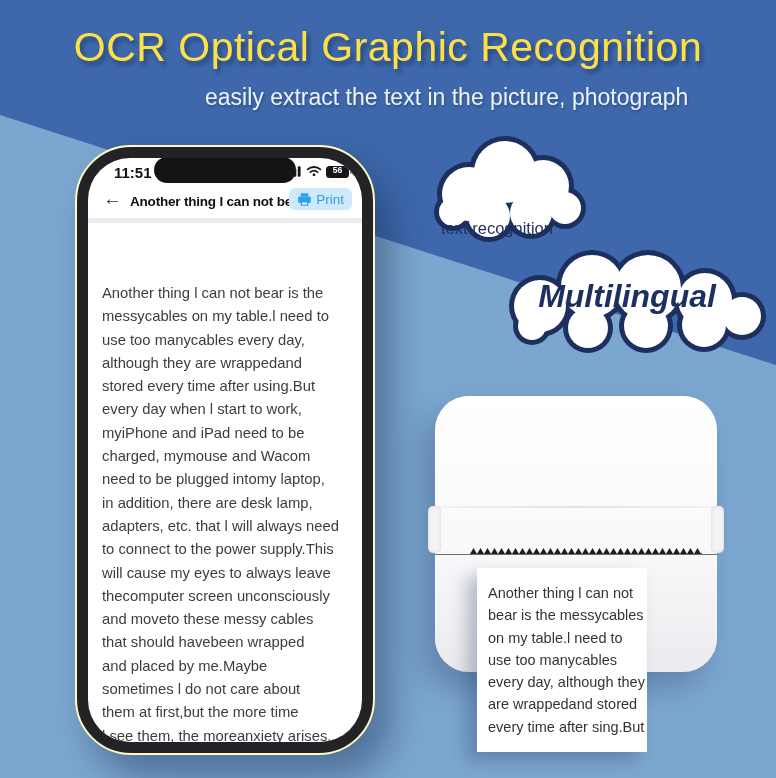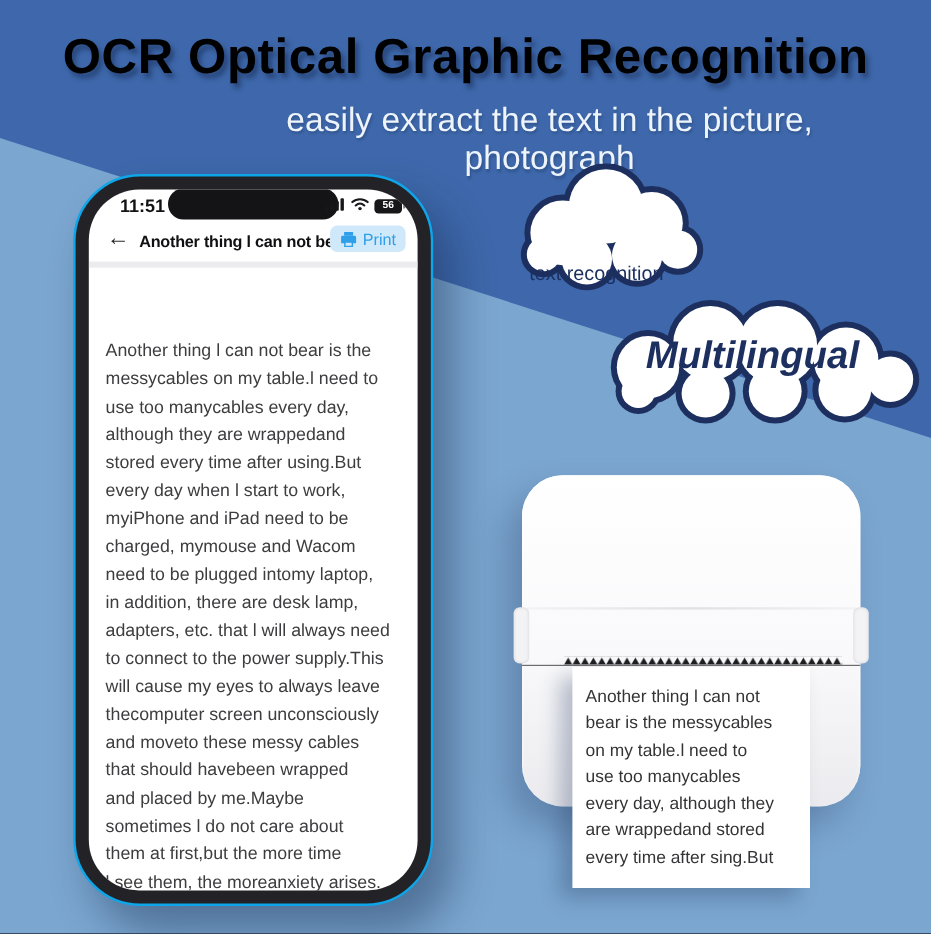--- a/index.html
+++ b/index.html
@@ -9,31 +9,31 @@
     font-family:"Liberation Sans","DejaVu Sans",sans-serif;
   }
   
   .bg-light{
     position:absolute;inset:0;background:#7ba6cf;
     clip-path:polygon(0 115px,776px 365px,776px 778px,0 778px);
   }
   
   .hero-title{
     position:absolute;top:24px;left:0;width:776px;text-align:center;
-    font-size:41px;font-weight:bold;color:#000000;letter-spacing:.5px;
+    font-size:41px;font-weight:normal;color:#fde047;letter-spacing:.5px;
     text-shadow:3px 4px 4px rgba(22,42,82,.55);
   }
   .hero-subtitle{
-    position:absolute;top:84px;left:205px;width:506px;text-align:center;
-    font-size:28px;color:#eef4fb;text-shadow:1px 2px 2px rgba(22,42,82,.35);
+    position:absolute;top:84px;left:205px;width:506px;text-align:left;
+    font-size:23px;color:#eef4fb;text-shadow:1px 2px 2px rgba(22,42,82,.35);
   }
   
   .phone{
-    position:absolute;left:61px;top:145px;width:300px;height:610px;
-    background:#232327;border:2px solid #0ea5e9;box-sizing:border-box;
+    position:absolute;left:75px;top:145px;width:300px;height:610px;
+    background:#232327;border:2px solid #fef9c3;box-sizing:border-box;
     border-radius:56px;box-shadow:16px 22px 34px rgba(18,38,72,.40);z-index:4;
   }
   .screen{
     position:absolute;inset:11px;background:#ffffff;border-radius:42px;
     overflow:hidden;
   }
   .notch{
     position:absolute;top:-1px;left:50%;transform:translateX(-50%);
     width:142px;height:26px;background:#141417;border-radius:14px;
   }
@@ -96,21 +96,21 @@
   }
   .tab-left{left:-7px;} .tab-right{right:-7px;}
   .printer-seam{
     position:absolute;left:4px;right:4px;top:110px;height:2px;
     background:linear-gradient(90deg,rgba(0,0,0,.03),rgba(0,0,0,.10),rgba(0,0,0,.03));
   }
   .tear{position:absolute;left:35px;top:151px;}
   .slot-line{position:absolute;left:0;right:0;top:158px;height:1px;background:#6b6b70;}
   
   .paper{
-    position:absolute;left:477px;top:556px;width:198px;height:184px;z-index:3;
+    position:absolute;left:477px;top:568px;width:170px;height:184px;z-index:3;
     background:#ffffff;box-shadow:-10px 8px 16px rgba(32,52,88,.30);
     box-sizing:border-box;padding:14px 8px 0 11px;
   }
   .paper-text{white-space:pre;font-size:14.5px;line-height:22.3px;color:#343436;}
 </style>
 </head>
 <body>
 
 <div class="canvas">
   <div class="bg-light"></div>

